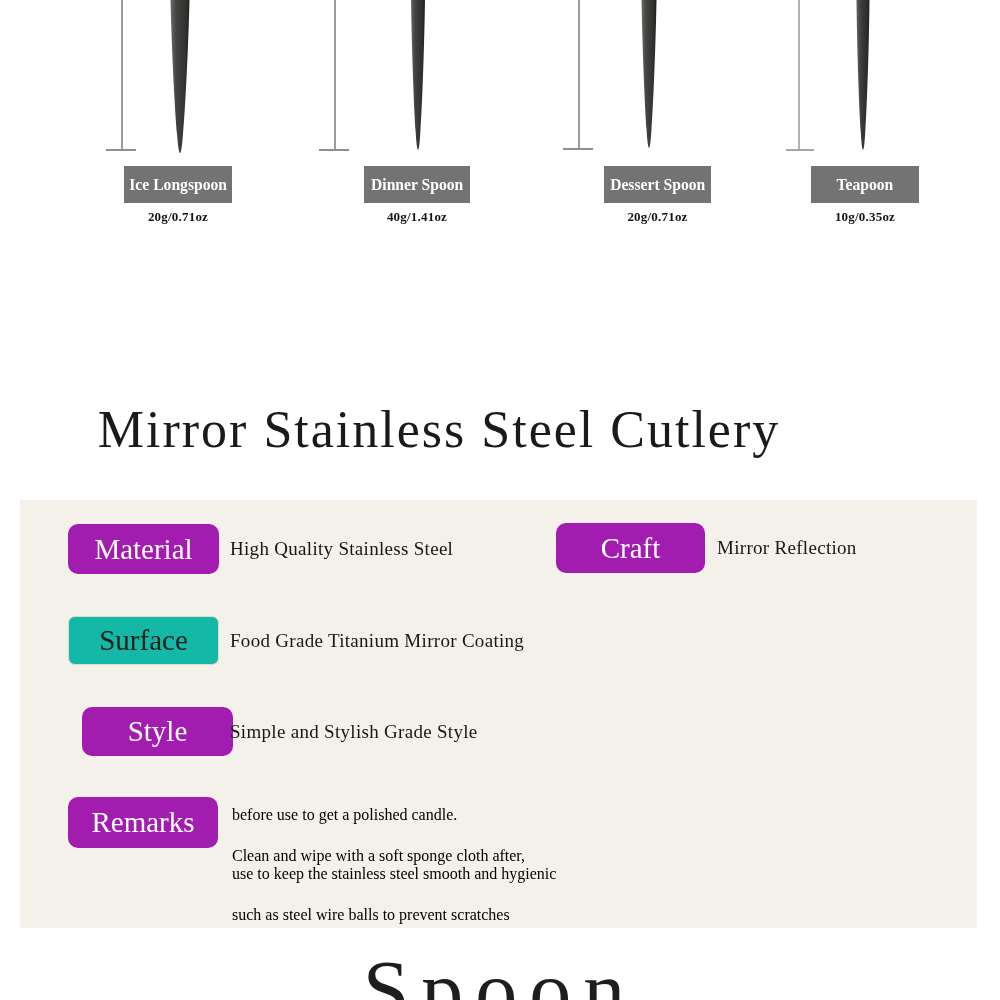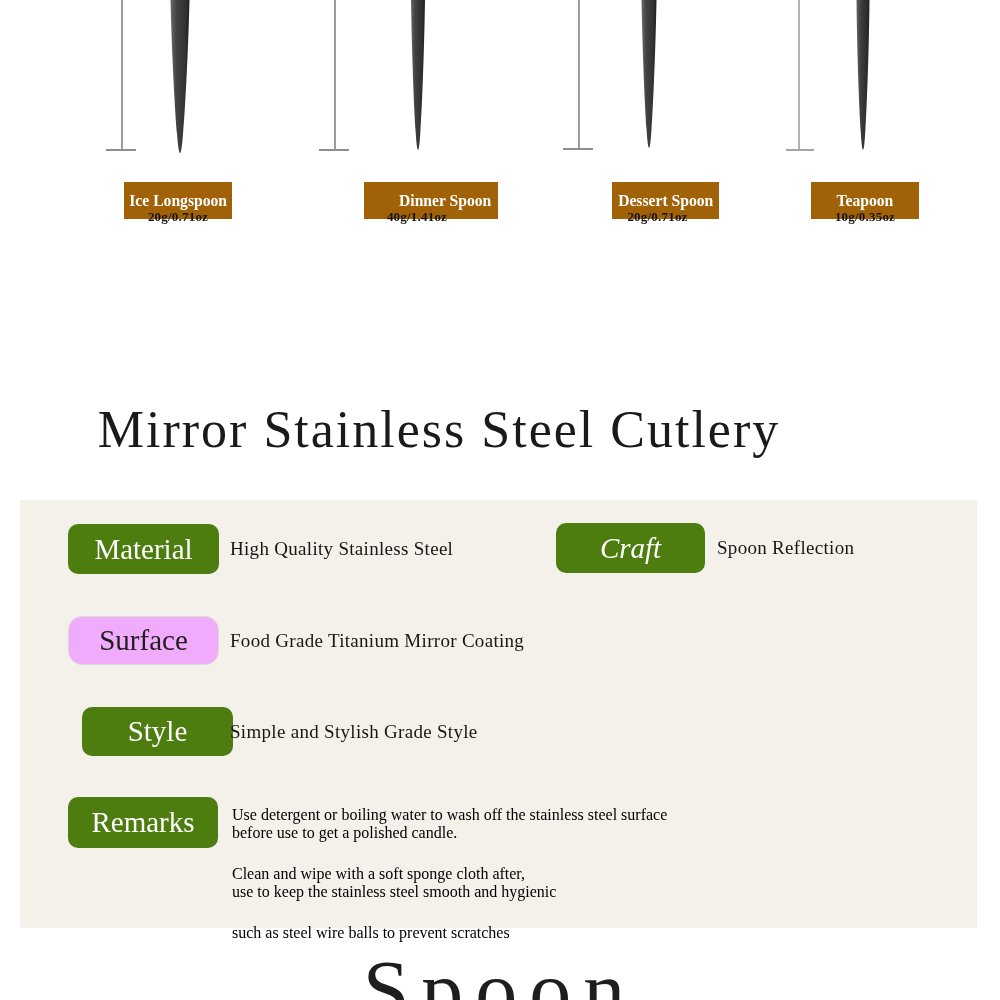--- a/index.html
+++ b/index.html
@@ -7,21 +7,21 @@
     width:1000px;height:1000px;overflow:hidden;position:relative;
     background:#ffffff;
     font-family:"Liberation Serif", serif;
   }
 
   
   .measure-line{position:absolute;top:0;width:1.5px;background:#9c9c9c;}
   .measure-tick{position:absolute;height:2px;background:#8f8f8f;}
   .handle-svg{position:absolute;top:0;display:block;}
   .name-badge{
-    position:absolute;top:182px;height:37px;background:#a16207;color:#ffffff;
+    position:absolute;top:166px;height:37px;background:#737373;color:#ffffff;
     display:flex;align-items:center;justify-content:center;
     font-weight:700;font-size:17px;white-space:nowrap;
   }
   .name-badge .squeeze{display:inline-block;transform:scaleX(.92);}
   .weight{
     position:absolute;top:209px;text-align:center;
     font-weight:700;font-size:13px;color:#141414;letter-spacing:.2px;
   }
 
   
@@ -30,22 +30,22 @@
     text-align:center;font-weight:400;font-size:52px;letter-spacing:2px;
     color:#1a1a1a;line-height:64px;white-space:nowrap;
   }
 
   
   .panel{position:absolute;left:20px;top:500px;width:957px;height:428px;background:#f4f0ea;}
   .badge{
     position:absolute;display:flex;align-items:center;justify-content:center;
     font-size:29px;white-space:nowrap;
   }
-  .badge.dark{background:#4d7c0f;color:#ffffff;border-radius:10px;}
-  .badge.light{background:#f0abfc;color:#211e1c;border-radius:14px;border:1px solid #dedad4;}
+  .badge.dark{background:#a21caf;color:#ffffff;border-radius:10px;}
+  .badge.light{background:#14b8a6;color:#211e1c;border-radius:7px;border:1px solid #dedad4;}
   .spec-text{
     position:absolute;font-size:19px;color:#191715;letter-spacing:.3px;white-space:nowrap;
   }
   .remarks-block{position:absolute;left:232px;top:783px;width:640px;}
   .remarks-block p{
     margin:0 0 23px 0;font-size:16.5px;line-height:15px;
     letter-spacing:.6px;color:#161412;
   }
 
   
@@ -86,39 +86,39 @@
       <defs>
           <linearGradient id="hg2" x1="0" y1="0" x2="1" y2="0">
         <stop offset="0" stop-color="#666664"></stop>
             <stop offset=".3" stop-color="#424140"></stop>
         <stop offset=".75" stop-color="#323130"></stop>
             <stop offset="1" stop-color="#232221"></stop>
       </linearGradient>
         </defs>
       <path fill="url(#hg2)" d="M5,0 L19,0 C18,60 15.7,114 14.4,131 Q13.4,149.4 12,150 Q10.6,149.4 9.6,131 C8.3,114 6,60 5,0 Z"></path>
     </svg>
-    <div class="name-badge" style="left:364px;width:106px;padding-left:28px;">
+    <div class="name-badge" style="left:364px;width:106px;">
       <span class="squeeze">Dinner Spoon</span>
     </div>
     <div class="weight" style="left:364px;width:106px;">40g/1.41oz</div>
 
     <div class="measure-line" style="left:578px;height:149px;"></div>
     <div class="measure-tick" style="left:563px;top:148px;width:30px;"></div>
     <svg class="handle-svg" style="left:637px;" width="24" height="150" viewBox="0 0 24 150">
       <defs>
           <linearGradient id="hg3" x1="0" y1="0" x2="1" y2="0">
         <stop offset="0" stop-color="#6b6b69"></stop>
             <stop offset=".3" stop-color="#454443"></stop>
         <stop offset=".75" stop-color="#343332"></stop>
             <stop offset="1" stop-color="#232221"></stop>
       </linearGradient>
         </defs>
       <path fill="url(#hg3)" d="M4.5,0 L19.5,0 C18.4,58 15.8,112 14.5,129 Q13.4,147.4 12,148 Q10.6,147.4 9.5,129 C8.2,112 5.6,58 4.5,0 Z"></path>
     </svg>
-    <div class="name-badge" style="left:604px;width:107px;margin-left:8px;">
+    <div class="name-badge" style="left:604px;width:107px;">
       <span class="squeeze">Dessert Spoon</span>
     </div>
     <div class="weight" style="left:604px;width:107px;">20g/0.71oz</div>
 
     <div class="measure-line" style="left:798px;height:150px;background:#b3b3b3;"></div>
     <div class="measure-tick" style="left:786px;top:149px;width:28px;background:#a6a6a6;"></div>
     <svg class="handle-svg" style="left:851px;" width="24" height="152" viewBox="0 0 24 152">
       <defs>
           <linearGradient id="hg4" x1="0" y1="0" x2="1" y2="0">
         <stop offset="0" stop-color="#61615f"></stop>
@@ -137,42 +137,41 @@
 
   <h1 class="headline">Mirror Stainless Steel Cutlery</h1>
 
   <section class="panel"></section>
 
   <div class="badge dark" style="left:68px;top:524px;width:151px;height:50px;">
     <span>Material</span>
   </div>
   <div class="spec-text" style="left:230px;top:524px;line-height:50px;">High Quality Stainless Steel</div>
 
-  <div class="badge dark" style="left:556px;top:523px;width:149px;height:50px;font-style:italic;">
+  <div class="badge dark" style="left:556px;top:523px;width:149px;height:50px;">
     <span>Craft</span>
   </div>
-  <div class="spec-text" style="left:717px;top:523px;line-height:50px;">Spoon Reflection</div>
+  <div class="spec-text" style="left:717px;top:523px;line-height:50px;">Mirror Reflection</div>
 
   <div class="badge light" style="left:68px;top:616px;width:149px;height:47px;">
     <span>Surface</span>
   </div>
   <div class="spec-text" style="left:230px;top:616px;line-height:49px;">Food Grade Titanium Mirror Coating</div>
 
   <div class="badge dark" style="left:82px;top:707px;width:151px;height:49px;">
     <span>Style</span>
   </div>
   <div class="spec-text" style="left:230px;top:707px;line-height:49px;">Simple and Stylish Grade Style</div>
 
   <div class="badge dark" style="left:68px;top:797px;width:150px;height:51px;">
     <span>Remarks</span>
   </div>
   <div class="remarks-block">
     <p>
       </p>
-      <div>Use detergent or boiling water to wash off the stainless steel surface</div>
       <div>before use to get a polished candle.</div>
     <p></p>
     <p>
       </p>
       <div>Clean and wipe with a soft sponge cloth after,</div>
       <div>use to keep the stainless steel smooth and hygienic</div>
     <p></p>
     <p>
       </p>
       <div>such as steel wire balls to prevent scratches</div>

